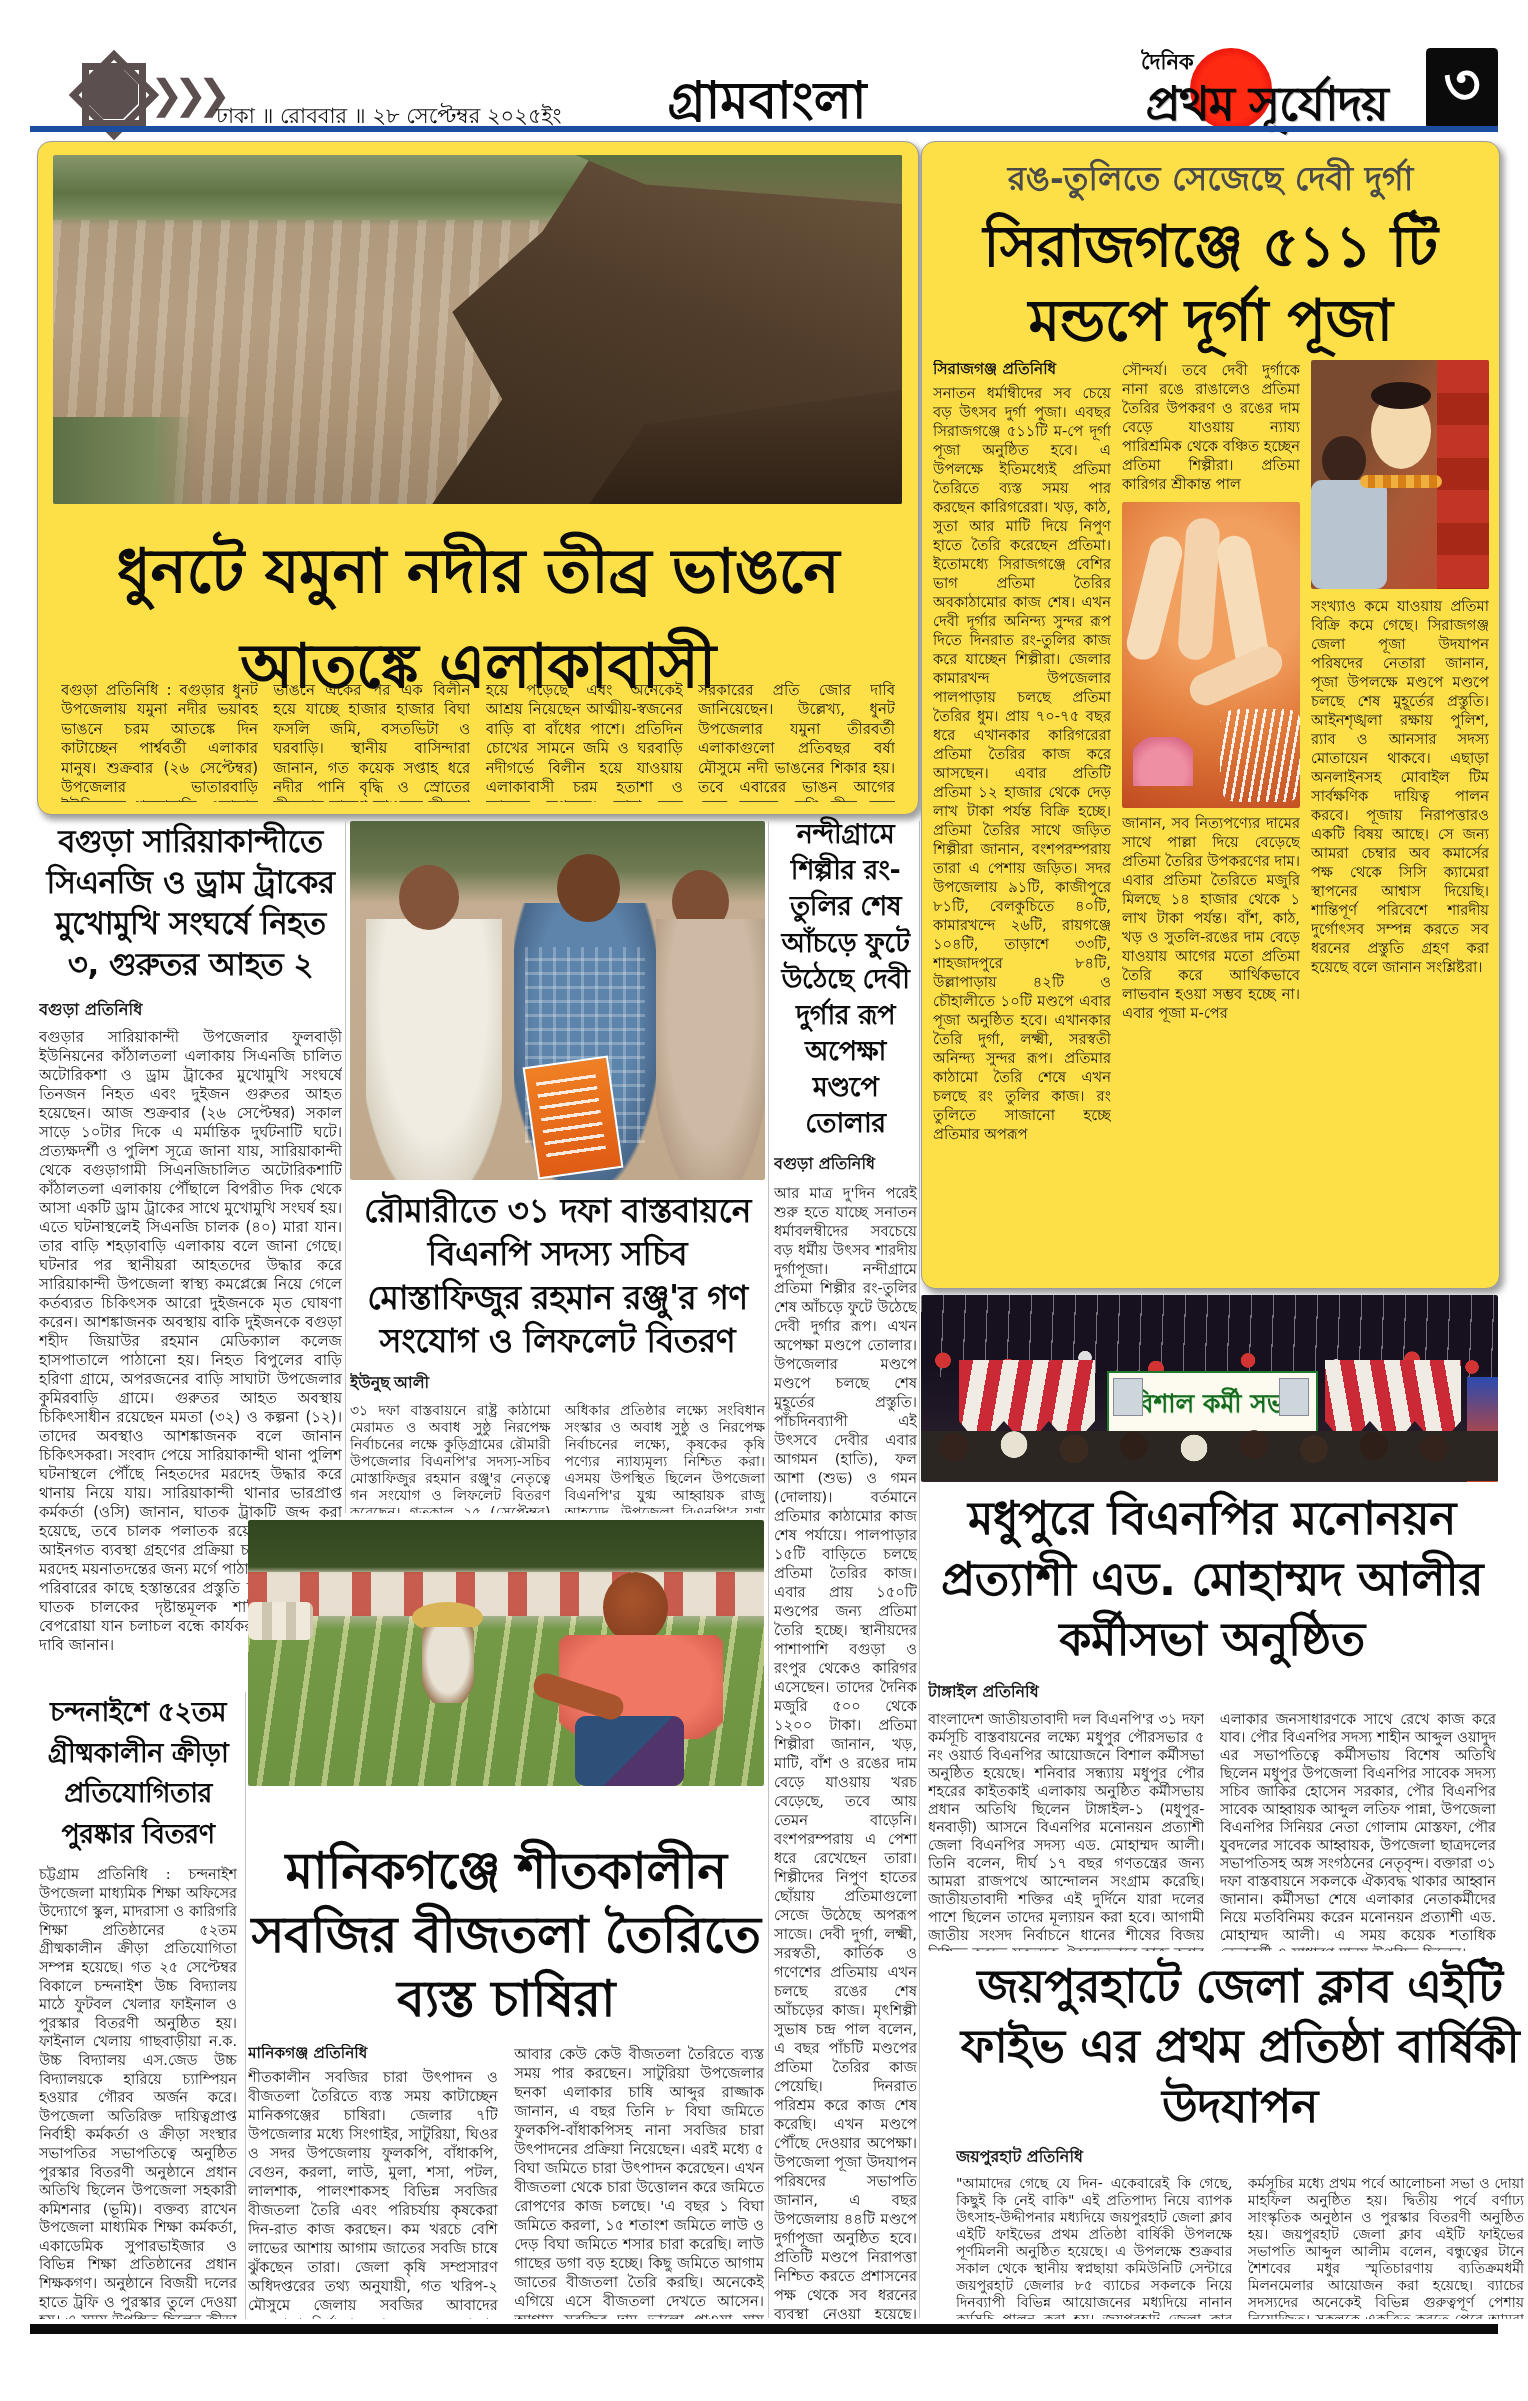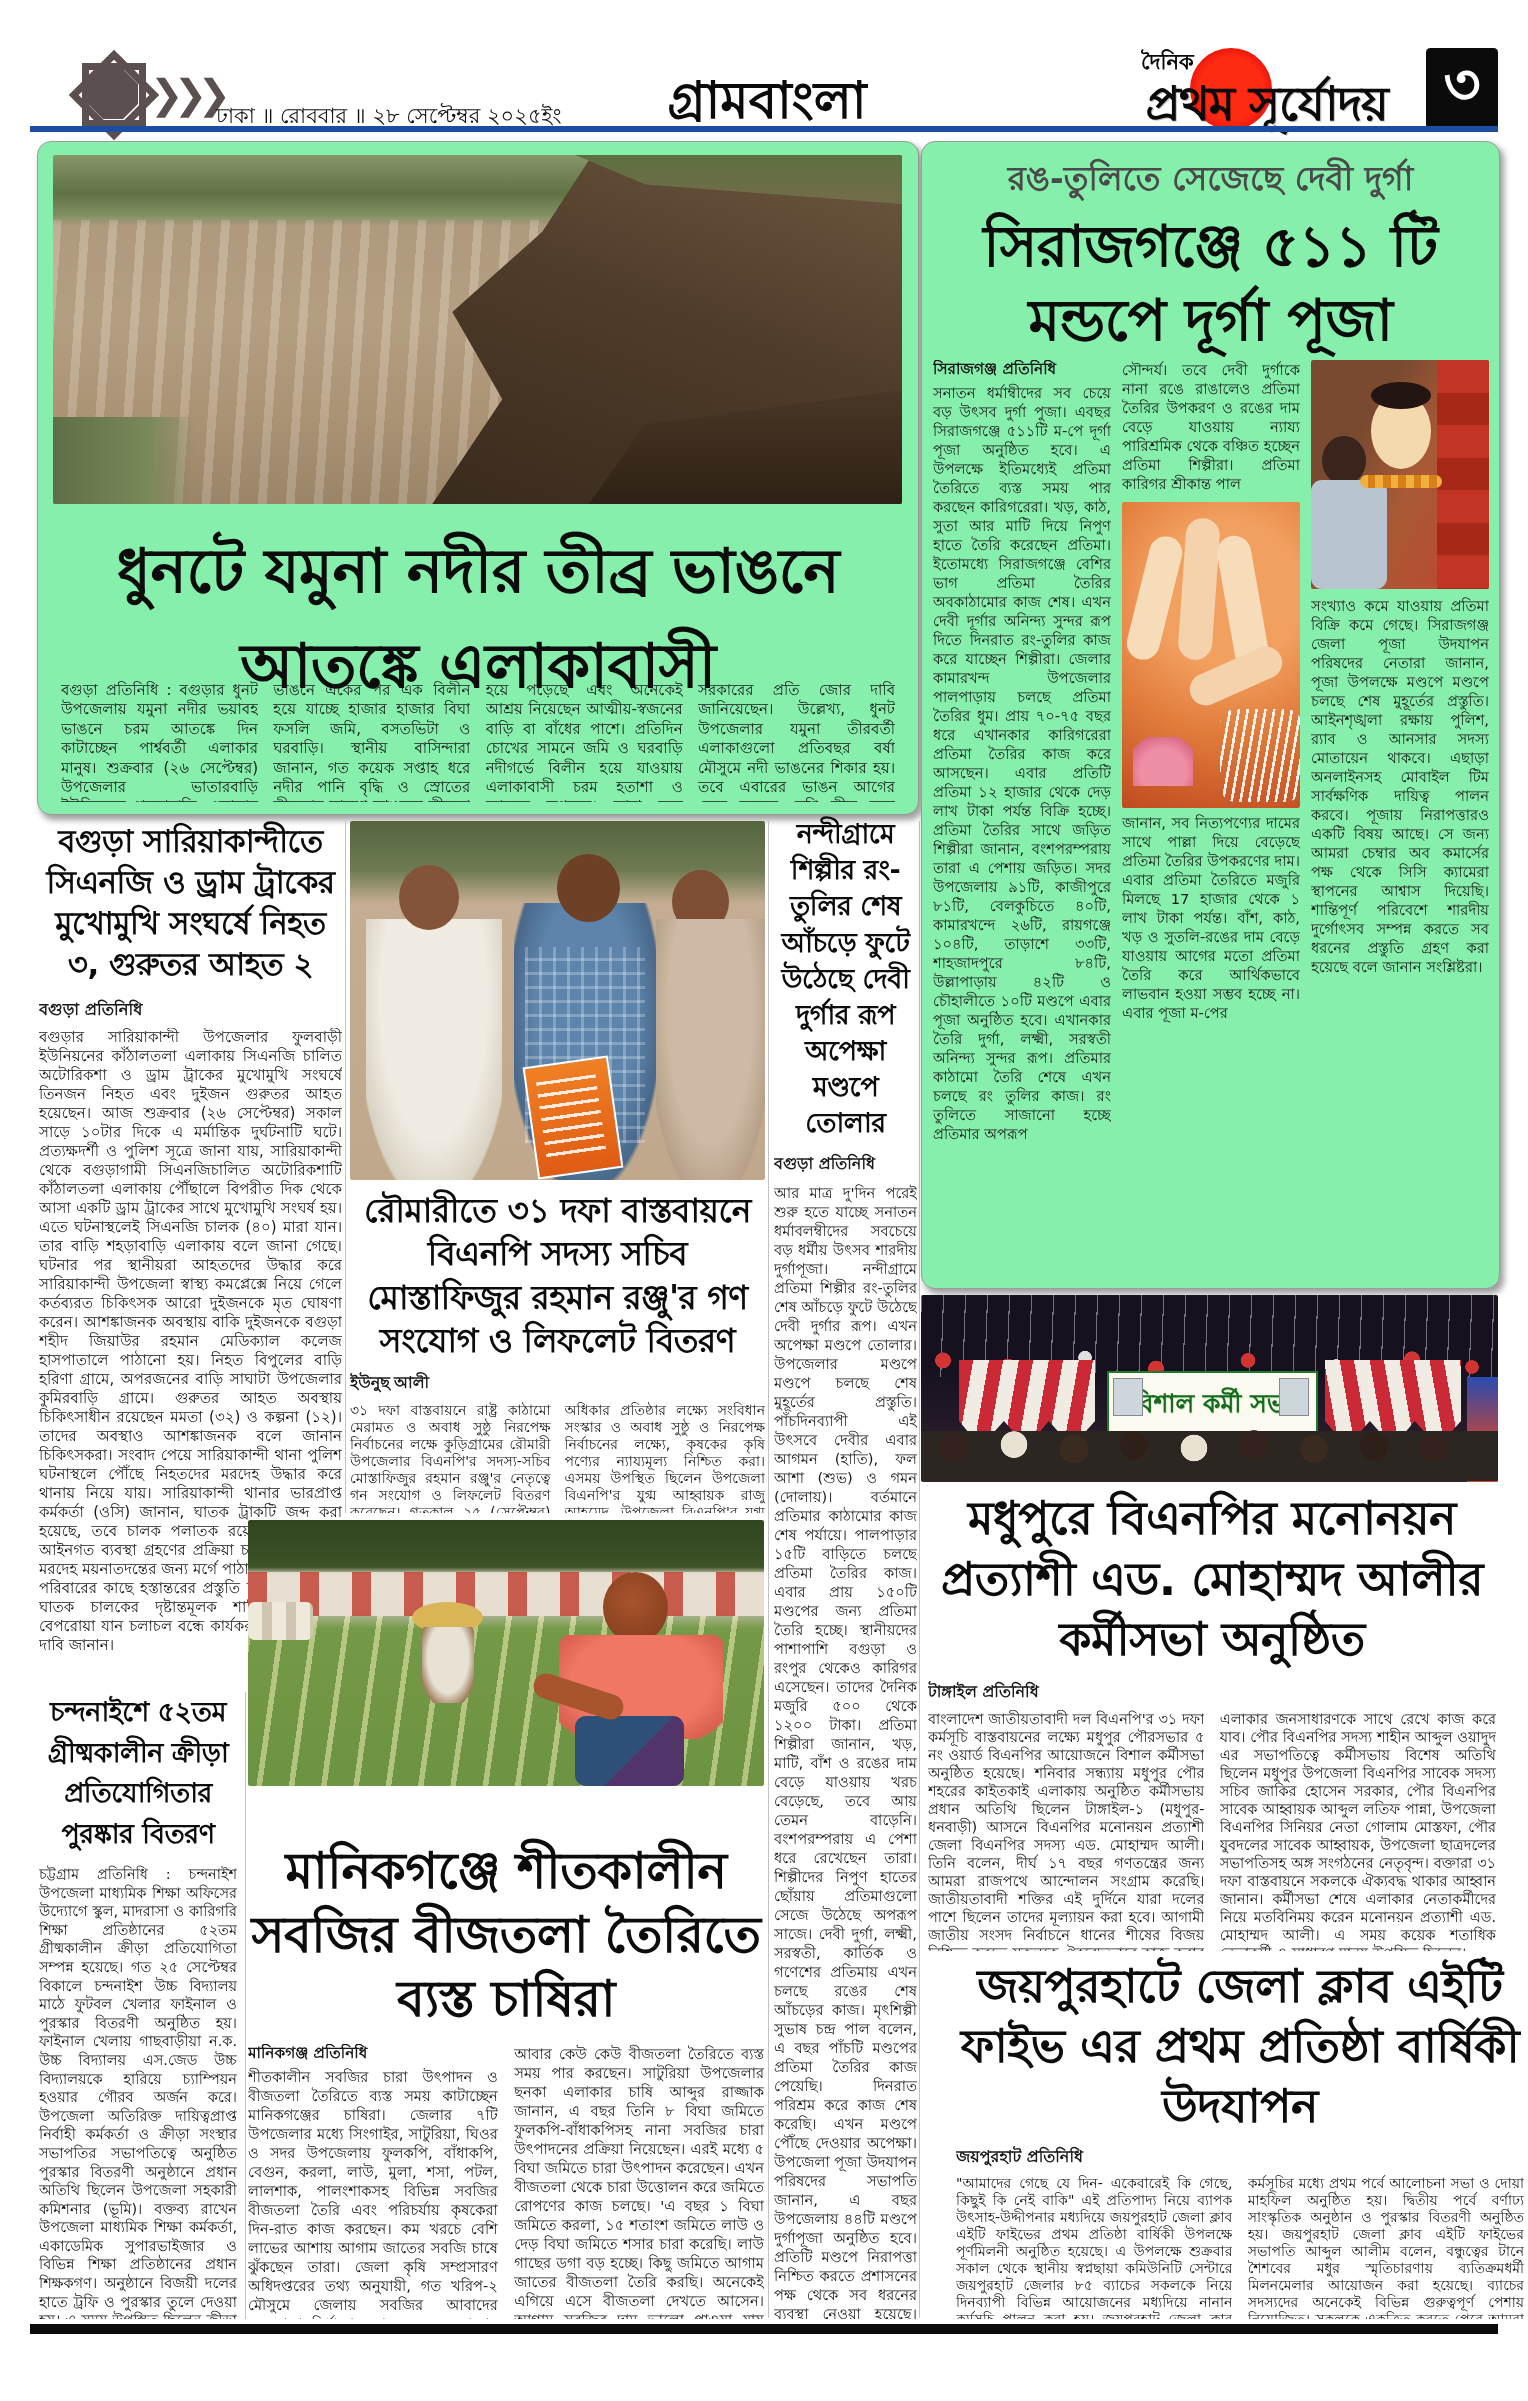--- a/index.html
+++ b/index.html
@@ -5,21 +5,21 @@
   html,body{margin:0;padding:0;}
   body{width:1528px;height:2401px;position:relative;background:#f7f7f5;font-family:"DejaVu Sans",sans-serif;color:#1a1a1a;}
   #paper{position:absolute;left:0;top:0;width:1528px;height:2401px;background:#ffffff;overflow:hidden;}
   .abs{position:absolute;}
   .hl{text-align:center;font-weight:800;color:#0c0c0c;letter-spacing:-0.5px;}
   .kick{text-align:center;font-weight:700;color:#4a4a4a;}
   .by{font-weight:bold;margin-bottom:4.4px;}
   .bodytxt{text-align:justify;overflow:hidden;color:#171717;}
   .cols{display:flex;}
   .c{flex:1;text-align:justify;overflow:hidden;color:#171717;}
-  .storybox{border:1.1px solid #9b9b9b;border-radius:14px;box-shadow:3.8px 4.9px 6.5px rgba(0,0,0,0.38);background:#86efac;}
+  .storybox{border:1.1px solid #9b9b9b;border-radius:14px;box-shadow:3.8px 4.9px 6.5px rgba(0,0,0,0.38);background:#fde047;}
   .photo{overflow:hidden;border-radius:2.2px;}
   .vr{background:#c2c2c2;width:1.1px;}
   .pagebadge{background:#0b0b0b;color:#fff;display:flex;align-items:center;justify-content:center;border-radius:4.4px;}
   .banner{background:#fdfbf0;border:2.7px solid #1f7a2b;display:flex;flex-direction:column;align-items:center;justify-content:center;}
   .banner .t2{font-size:32px;color:#17691f;font-weight:800;text-shadow:0.5px 0.5px 0 #b5e6b5;}
 </style>
 </head>
 <body>
 
 <div id="paper">
@@ -145,21 +145,21 @@
       <div class="c" style="display:flex;flex-direction:column;">
         <div style="font-size:14.7px;line-height:19px;text-align:justify;height:136px;overflow:hidden;">সৌন্দর্য। তবে দেবী দুর্গাকে নানা রঙে রাঙালেও প্রতিমা তৈরির উপকরণ ও রঙের দাম বেড়ে যাওয়ায় ন্যায্য পারিশ্রমিক থেকে বঞ্চিত হচ্ছেন প্রতিমা শিল্পীরা। প্রতিমা কারিগর শ্রীকান্ত পাল</div>
         <div class="photo" style="width:100%;height:306px;margin:5.5px 0;background:radial-gradient(circle at 60% 30%,#f2a express 0,#f2a060 0 30%,#e07a3a 60%,#c04a20 100%);position:relative;background:radial-gradient(circle at 60% 30%,#f2a060 0 30%,#e07a3a 60%,#c04a20 100%);">
           <div class="abs" style="left:16.4px;top:33px;width:33px;height:126px;background:#f7dcba;border-radius:22px;transform:rotate(14deg);"></div>
           <div class="abs" style="left:60px;top:16.4px;width:34px;height:142px;background:#f3d2ac;border-radius:22px;transform:rotate(4deg);"></div>
           <div class="abs" style="left:104px;top:33px;width:34px;height:136px;background:#f7dcba;border-radius:22px;transform:rotate(-10deg);"></div>
           <div class="abs" style="left:65px;top:158px;width:98px;height:32px;background:#f3d2ac;border-radius:22px;transform:rotate(-24deg);"></div>
           <div class="abs" style="left:98px;top:207px;width:82px;height:93px;background:repeating-linear-gradient(100deg,rgba(255,255,255,0.9) 0 2.7px,transparent 2.7px 8.7px);border-radius:16.4px;"></div>
           <div class="abs" style="left:11px;top:235px;width:60px;height:49px;background:radial-gradient(circle at 50% 70%,#ef8fa4 0 50%,#d96a86 80%,transparent 82%);"></div>
         </div>
-        <div style="font-size:14.7px;line-height:19px;text-align:justify;flex:1;overflow:hidden;">জানান, সব নিত্যপণ্যের দামের সাথে পাল্লা দিয়ে বেড়েছে প্রতিমা তৈরির উপকরণের দাম। এবার প্রতিমা তৈরিতে মজুরি মিলছে 17 হাজার থেকে ১ লাখ টাকা পর্যন্ত। বাঁশ, কাঠ, খড় ও সুতলি-রঙের দাম বেড়ে যাওয়ায় আগের মতো প্রতিমা তৈরি করে আর্থিকভাবে লাভবান হওয়া সম্ভব হচ্ছে না। এবার পূজা ম-পের</div>
+        <div style="font-size:14.7px;line-height:19px;text-align:justify;flex:1;overflow:hidden;">জানান, সব নিত্যপণ্যের দামের সাথে পাল্লা দিয়ে বেড়েছে প্রতিমা তৈরির উপকরণের দাম। এবার প্রতিমা তৈরিতে মজুরি মিলছে ১৪ হাজার থেকে ১ লাখ টাকা পর্যন্ত। বাঁশ, কাঠ, খড় ও সুতলি-রঙের দাম বেড়ে যাওয়ায় আগের মতো প্রতিমা তৈরি করে আর্থিকভাবে লাভবান হওয়া সম্ভব হচ্ছে না। এবার পূজা ম-পের</div>
       </div>
       <div class="c" style="display:flex;flex-direction:column;">
         <div class="photo" style="width:100%;height:229px;margin-bottom:6.5px;background:linear-gradient(120deg,#7a4a30 0 30%,#a85a36 55%,#c2452e 100%);position:relative;">
           <div class="abs" style="left:60px;top:33px;width:60px;height:76px;border-radius:50%;background:#f4d9ae;"></div>
           <div class="abs" style="left:60px;top:22px;width:60px;height:27px;border-radius:50%;background:#231512;"></div>
           <div class="abs" style="left:11px;top:76px;width:44px;height:49px;border-radius:50%;background:#3a241c;"></div>
           <div class="abs" style="left:0px;top:120px;width:76px;height:109px;background:#b8c4cf;border-radius:11px;"></div>
           <div class="abs" style="left:126px;top:0;width:60px;height:229px;background:repeating-linear-gradient(180deg,#c23524 0 33px,#a82818 33px 65px);"></div>
           <div class="abs" style="left:49px;top:115px;width:82px;height:13px;background:repeating-linear-gradient(90deg,#f0b040 0 7.6px,#d88018 7.6px 15.3px);border-radius:6.5px;"></div>
         </div>

